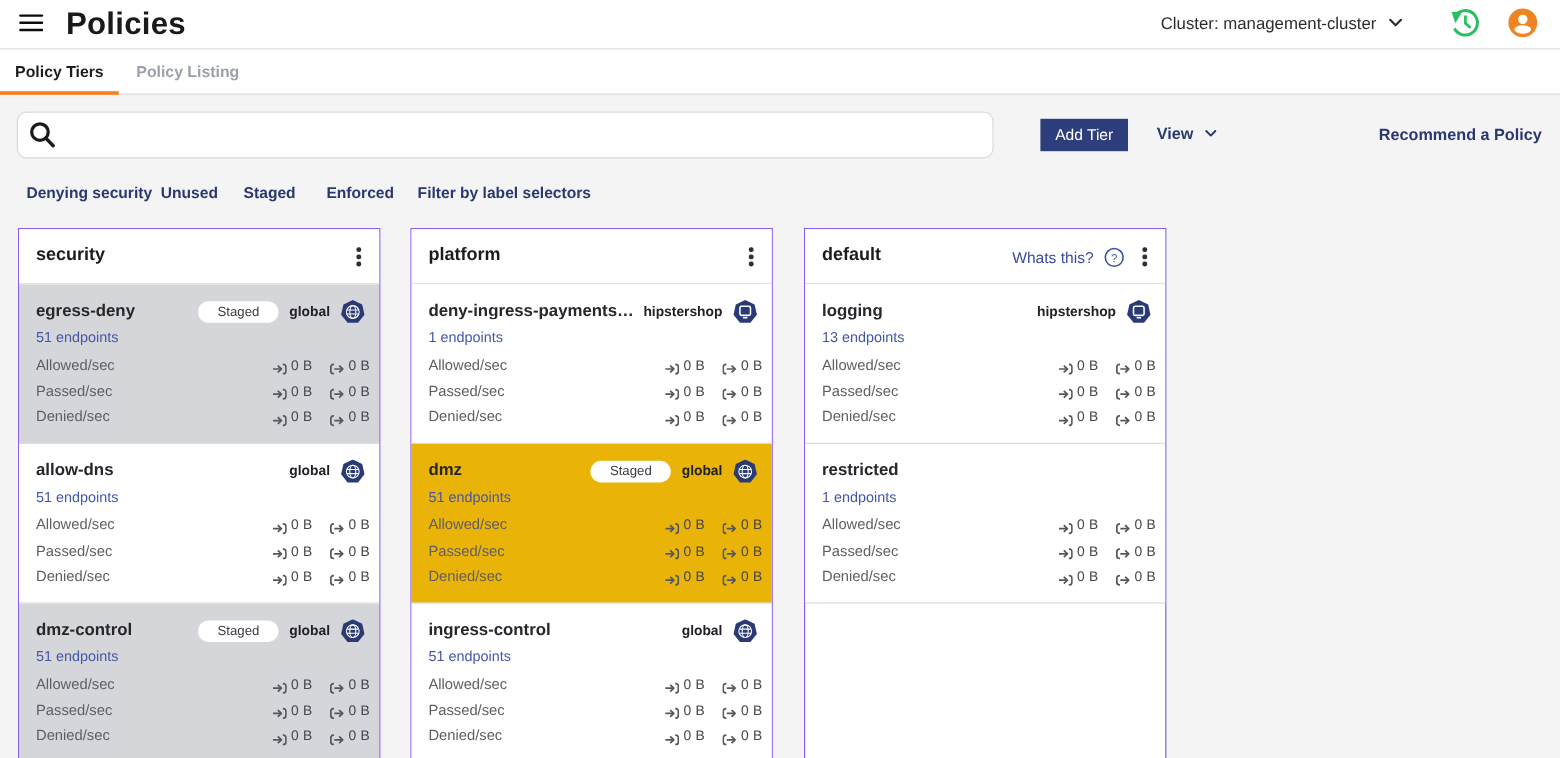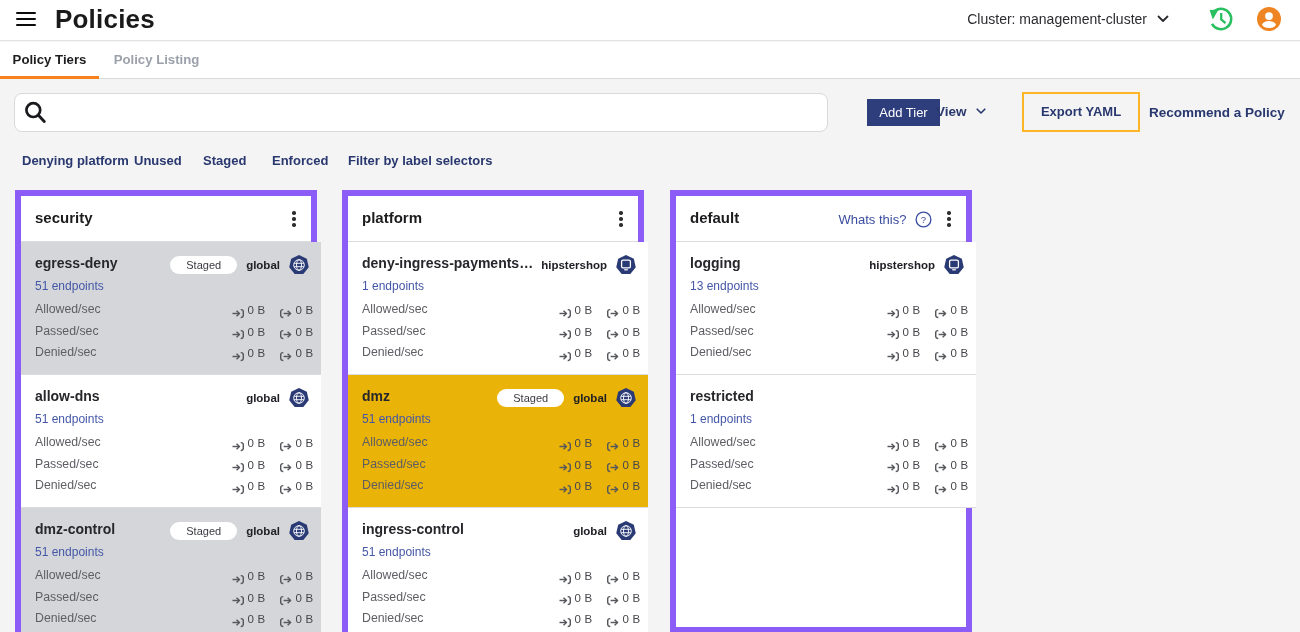--- a/index.html
+++ b/index.html
@@ -18,28 +18,28 @@
 
 #tabs { position:absolute; left:0; top:42px; width:1300px; height:37px; background:#fff; border-bottom:1px solid #dadadd; }
 .tab { position:absolute; top:0; height:37px; line-height:36px; font-size:13.2px; font-weight:bold; text-align:center; }
 #tab1 { left:0; width:99px; color:#1d1d1f; border-bottom:3px solid #f5821f; }
 #tab2 { left:99px; width:115px; color:#9ba1ab; }
 
 
 #search { position:absolute; left:14px; top:93px; width:814px; height:39px; background:#fff; border:1px solid #d9d9dd; border-radius:8px; }
 #search span { position:absolute; left:39px; top:9px; font-size:15px; color:#a0a3ac; }
 #addtier { position:absolute; left:867px; top:99px; width:73px; height:27px; background:#2e3e7c; color:#fff; border-radius:0; font-size:13px; text-align:center; line-height:27px; }
-#viewbtn { position:absolute; left:936px; top:104px; font-size:13.5px; color:#29386e; font-weight:bold; }
+#viewbtn { position:absolute; left:964px; top:104px; font-size:13.5px; color:#29386e; font-weight:bold; }
 #viewbtn svg { margin-left:9px; vertical-align:1px; }
 #export { position:absolute; left:1022px; top:92px; width:118px; height:40px; border:2.5px solid #fcb525; background:#f4f4f4; color:#29386e; font-size:13px; font-weight:bold; text-align:center; line-height:35px; }
 #recommend { position:absolute; left:1149px; top:104.5px; font-size:13.5px; color:#29386e; font-weight:bold; }
 .flink { position:absolute; top:153px; font-size:13px; color:#29386e; font-weight:bold; }
 
 
-.tier { position:absolute; top:190px; width:302px; height:443px; background:#fff; border:6px solid #8b5cf6;text-decoration:underline; }
+.tier { position:absolute; top:190px; width:302px; height:443px; background:#fff; border:1px solid #8b5cf6;text-decoration:underline; }
 .thead { position:absolute; left:0; top:0; width:100%; height:46px; border-bottom:1px solid #dcdce0; background:#fff; }
 .ttitle { position:absolute; left:14px; top:13px; font-size:15px; font-weight:bold; color:#1c1c1e; }
 .thr { position:absolute; right:8px; top:0; height:46px; display:flex; align-items:center; }
 .whats { font-size:13px; color:#3a4da0; margin-right:8px; }
 .kebab { display:inline-flex; flex-direction:column; align-items:center; width:18px; }
 .kebab i { width:3.4px; height:3.4px; border-radius:50%; background:#2f2f33; margin:1.35px 0; }
 
 .pcard { position:absolute; left:0; width:300px; border-bottom:1px solid #dcdce0; }
 .pname { position:absolute; left:14px; top:13px; font-size:14px; font-weight:bold; color:#26262b; }
 .pright { position:absolute; right:12px; top:13px; height:20px; display:flex; align-items:center; gap:9px; }
@@ -84,24 +84,23 @@
 <div id="search">
       <svg width="25" height="25" viewBox="0 0 25 25" style="position:absolute;left:7.5px;top:6px">
         <circle cx="10.3" cy="10.1" r="6.9" fill="none" stroke="#1a1a1e" stroke-width="2.7"></circle>
         <path d="M15.2 15.1 L21.3 21.4" stroke="#1a1a1e" stroke-width="2.9" stroke-linecap="round"></path>
       </svg>
     </div>
 <div id="addtier">Add Tier</div>
 <div id="viewbtn">View<svg width="10" height="7" viewBox="0 0 10 7">
         <path d="M1.2 1.2 L5 5 L8.8 1.2" fill="none" stroke="#29386e" stroke-width="1.6" stroke-linecap="round" stroke-linejoin="round"></path>
       </svg></div>
-<div id="export">Export YAML</div>
 <div id="recommend">Recommend a Policy</div>
 
-<span class="flink" style="left:22px">Denying platform</span>
+<span class="flink" style="left:22px">Denying security</span>
 <span class="flink" style="left:134px">Unused</span>
 <span class="flink" style="left:203px">Staged</span>
 <span class="flink" style="left:272px">Enforced</span>
 <span class="flink" style="left:348px">Filter by label selectors</span>
 
 <div class="tier" style="left:15px">
 <div class="thead">
         <span class="ttitle">security</span>
         <span class="thr">
           <span class="kebab">

